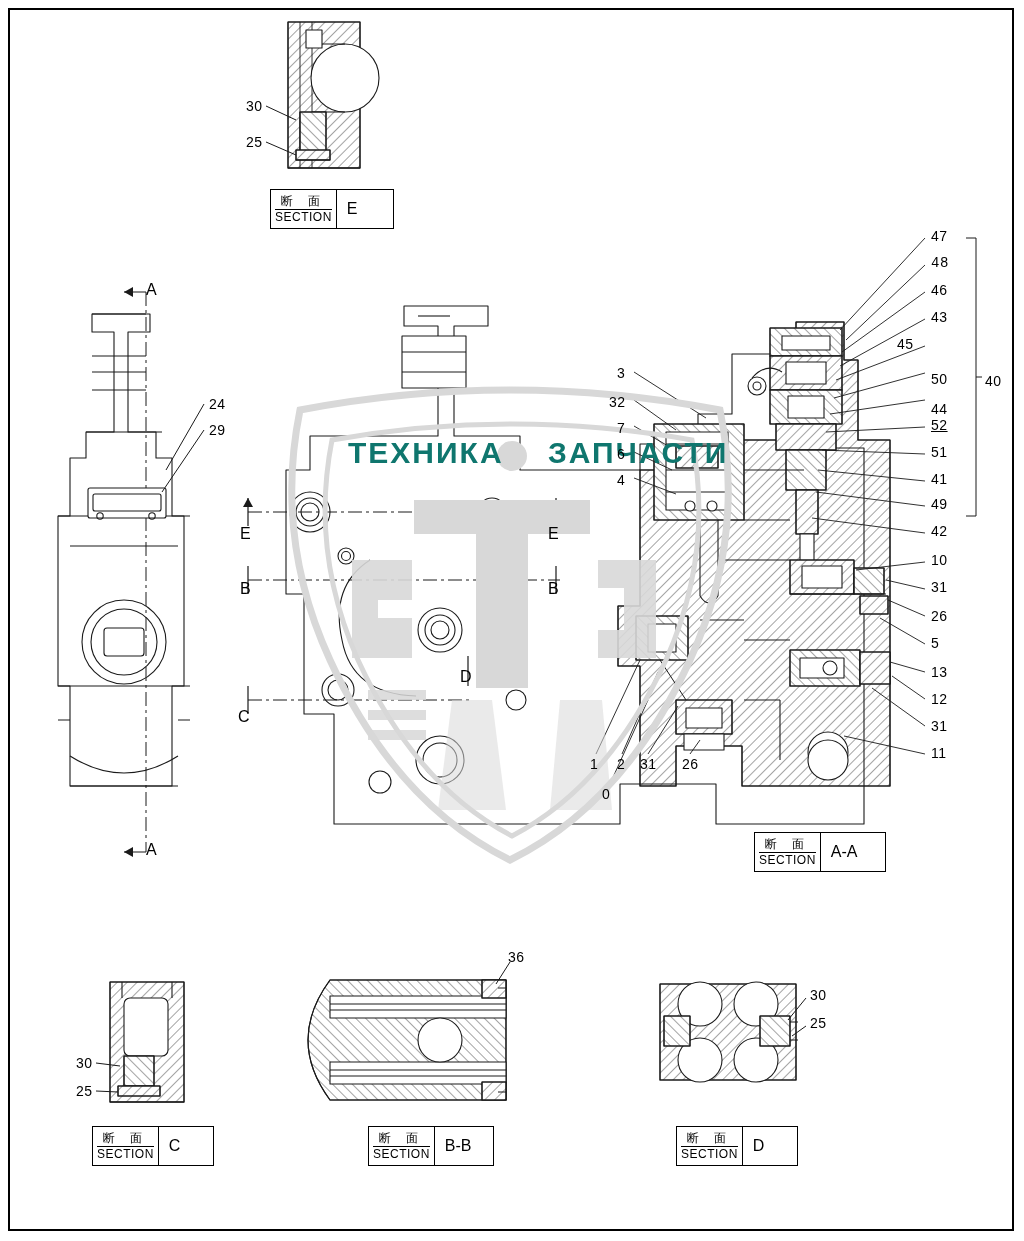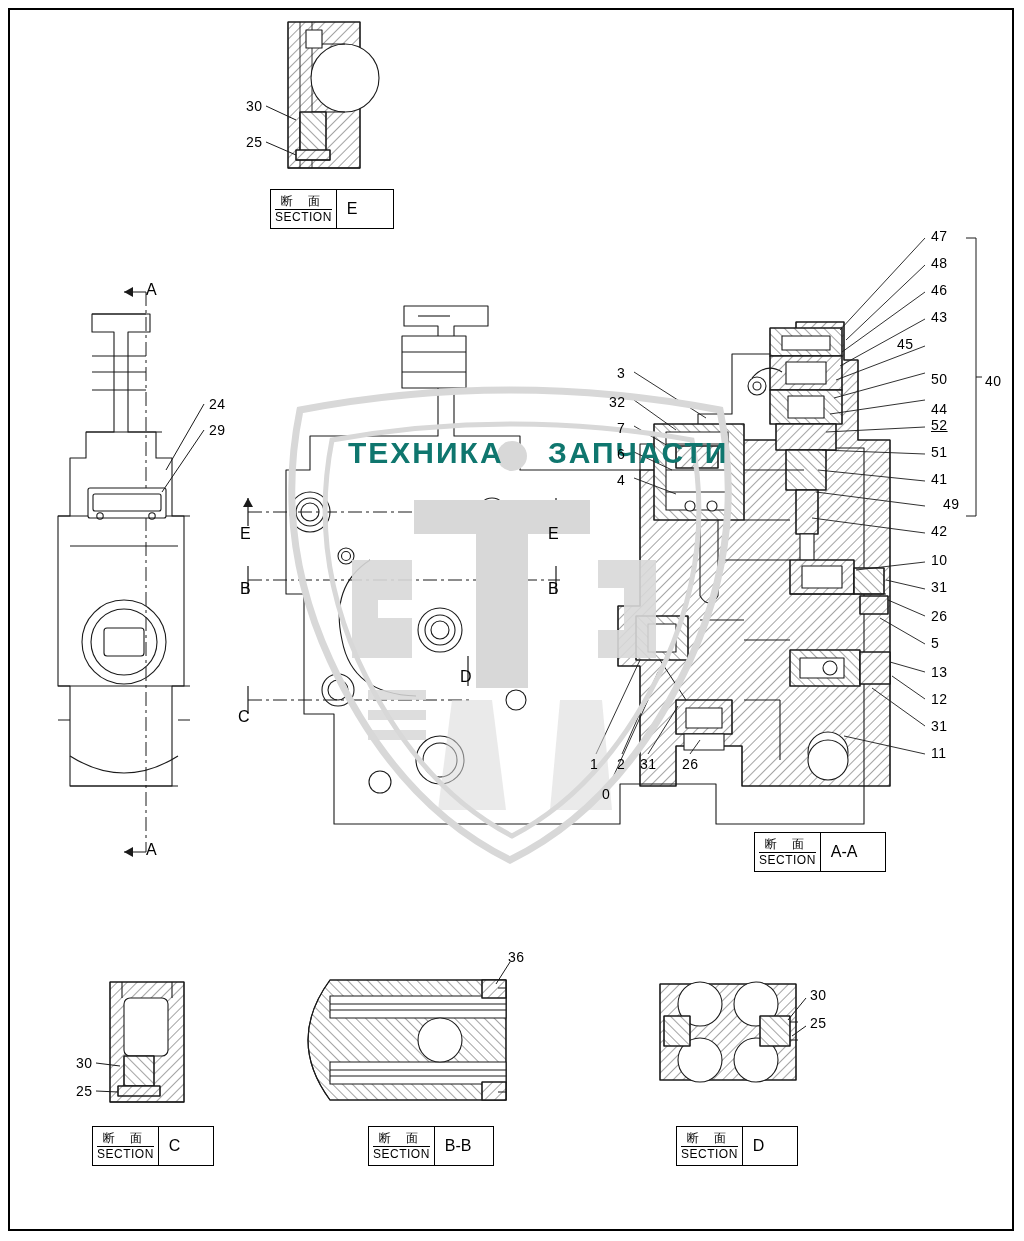--- a/index.html
+++ b/index.html
@@ -311,30 +311,30 @@
   <div class="num" style="left:209px;top:397px;">24</div>
   <div class="num" style="left:209px;top:423px;">29</div>
 
   <div class="num" style="left:617px;top:366px;">3</div>
   <div class="num" style="left:609px;top:395px;">32</div>
   <div class="num" style="left:617px;top:421px;">7</div>
   <div class="num" style="left:617px;top:447px;">6</div>
   <div class="num" style="left:617px;top:473px;">4</div>
 
   <div class="num" style="left:931px;top:229px;">47</div>
-  <div class="num" style="left:931px;top:256px;">48</div>
+  <div class="num" style="left:931px;top:256px;font-family:Liberation Mono, monospace;">48</div>
   <div class="num" style="left:931px;top:283px;">46</div>
   <div class="num" style="left:931px;top:310px;">43</div>
   <div class="num" style="left:897px;top:337px;">45</div>
   <div class="num" style="left:931px;top:364px;margin-top:8px;">50</div>
   <div class="num" style="left:931px;top:402px;">44</div>
   <div class="num" style="left:931px;top:418px;text-decoration:underline;">52</div>
   <div class="num" style="left:931px;top:445px;">51</div>
   <div class="num" style="left:931px;top:472px;">41</div>
-  <div class="num" style="left:931px;top:497px;margin-left:12px;">49</div>
+  <div class="num" style="left:931px;top:497px;">49</div>
   <div class="num" style="left:931px;top:524px;">42</div>
   <div class="num" style="left:931px;top:553px;">10</div>
   <div class="num" style="left:931px;top:580px;">31</div>
   <div class="num" style="left:931px;top:609px;">26</div>
   <div class="num" style="left:931px;top:636px;">5</div>
   <div class="num" style="left:931px;top:665px;">13</div>
   <div class="num" style="left:931px;top:692px;">12</div>
   <div class="num" style="left:931px;top:719px;">31</div>
   <div class="num" style="left:931px;top:746px;">11</div>
   <div class="num" style="left:985px;top:374px;">40</div>

